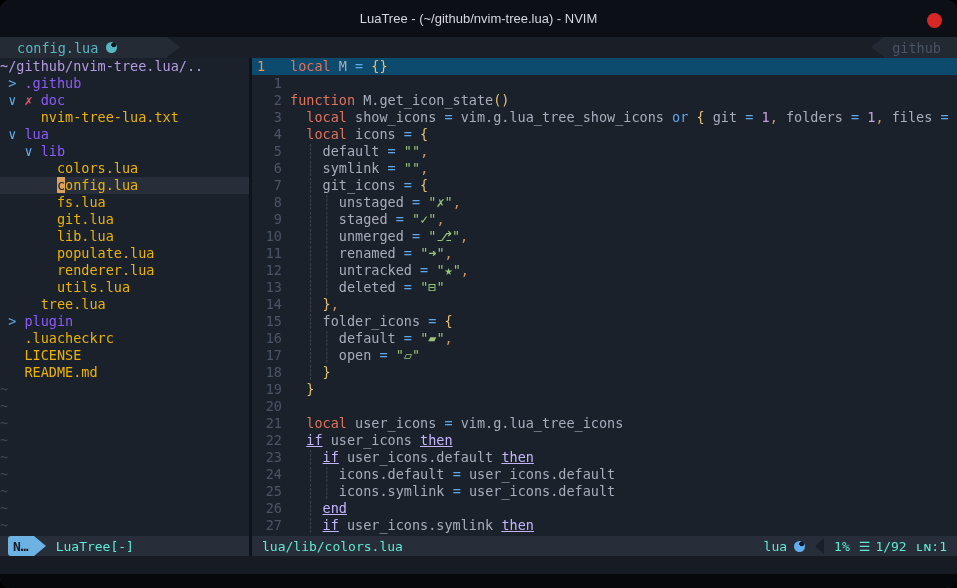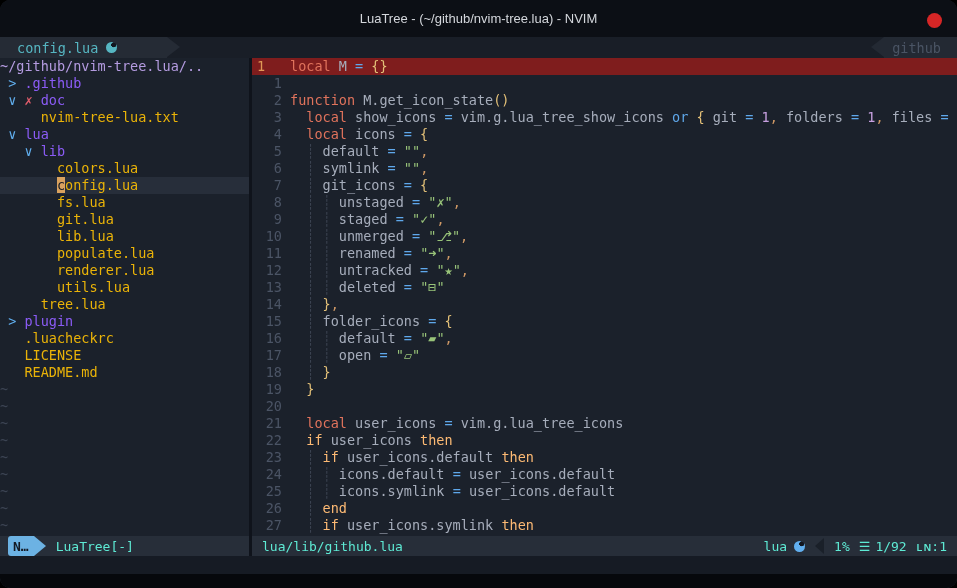--- a/index.html
+++ b/index.html
@@ -21,30 +21,30 @@
            background:radial-gradient(circle at 70% 26%, #12161f 0 2.3px, transparent 2.7px), #56b6c2;}
   .luaicon.blue{background:radial-gradient(circle at 70% 26%, #12161f 0 2.3px, transparent 2.7px), #61afef;}
   
   .main{height:478px;display:flex;overflow:hidden;}
   .tree{width:249px;overflow:hidden;line-height:17px;white-space:pre;}
   .vsep{width:3px;background:#0f131b;}
   .editor{flex:1;overflow:hidden;line-height:17px;white-space:pre;}
   .trow{height:17px;}
   .trow.sel{background:#272e3a;}
   .crow{height:17px;}
-  .crow.cur{background:#7f1d1d;}
+  .crow.cur{background:#0c4a6e;}
   .ln{display:inline-block;width:30px;padding-right:8px;text-align:right;color:#4b5465;}
   .ln.lncur{text-align:left;padding-right:0;padding-left:5px;width:33px;color:#e09956;}
   
   .t-r{color:#b49be0;}  .t-a{color:#61afef;}  .t-x{color:#e05c6b;}
   .t-d{color:#8b5cf6;}  .t-f{color:#eab308;}  .t-w{color:#a6adbb;}
   .t-cur{background:#d9a25f;color:#161b23;}
   .t-tilde{color:#3c4453;}
   
-  .c-n{color:#a6adbb;} .c-k{color:#e0735c;} .c-c{color:#fdba74;}
+  .c-n{color:#a6adbb;} .c-k{color:#e0735c;} .c-c{color:#c4b5fd;text-decoration:underline;}
   .c-o{color:#5fa8eb;} .c-s{color:#98c379;} .c-m{color:#c7a0e0;}
   .c-p{color:#d19a66;} .c-b{color:#e3c078;} .c-g{color:#3a4250;}
   
   .statusrow{height:20px;display:flex;font-size:13px;}
   .sl{background:#272e39;display:flex;align-items:center;overflow:hidden;}
   .sl.left{width:249px;flex:none;}
   .vsep2{width:3px;background:#0f131b;}
   .sl.right{flex:1;padding-right:10px;}
   .mode{margin-left:8px;background:#6cb2e3;color:#141a24;font-weight:bold;padding:0 5px;border-radius:3px 0 0 3px;height:20px;display:flex;align-items:center;}
   .mode-arrow{width:0;height:0;border-top:10px solid transparent;border-bottom:10px solid transparent;border-left:12px solid #6cb2e3;}
@@ -86,21 +86,21 @@
   </div>
 
   <div class="statusrow">
     <div class="sl left">
       <span class="mode">N…</span>
       <span class="mode-arrow"></span>
       <span class="slblue">LuaTree[-]</span>
     </div>
     <div class="vsep2"></div>
     <div class="sl right">
-      <span class="slblue path">lua/lib/github.lua</span>
+      <span class="slblue path">lua/lib/colors.lua</span>
       <span class="flexgap"></span>
       <span class="slblue">lua</span>
       <span class="luaicon blue gap" style="margin-left:7px"></span>
       <span class="chev"></span>
       <span class="slblue">1%</span>
       <span class="slblue gap">☰</span>
       <span class="slblue" style="margin-left:5px">1/92</span>
       <span class="slblue gap">ʟɴ:1</span>
     </div>
   </div>

